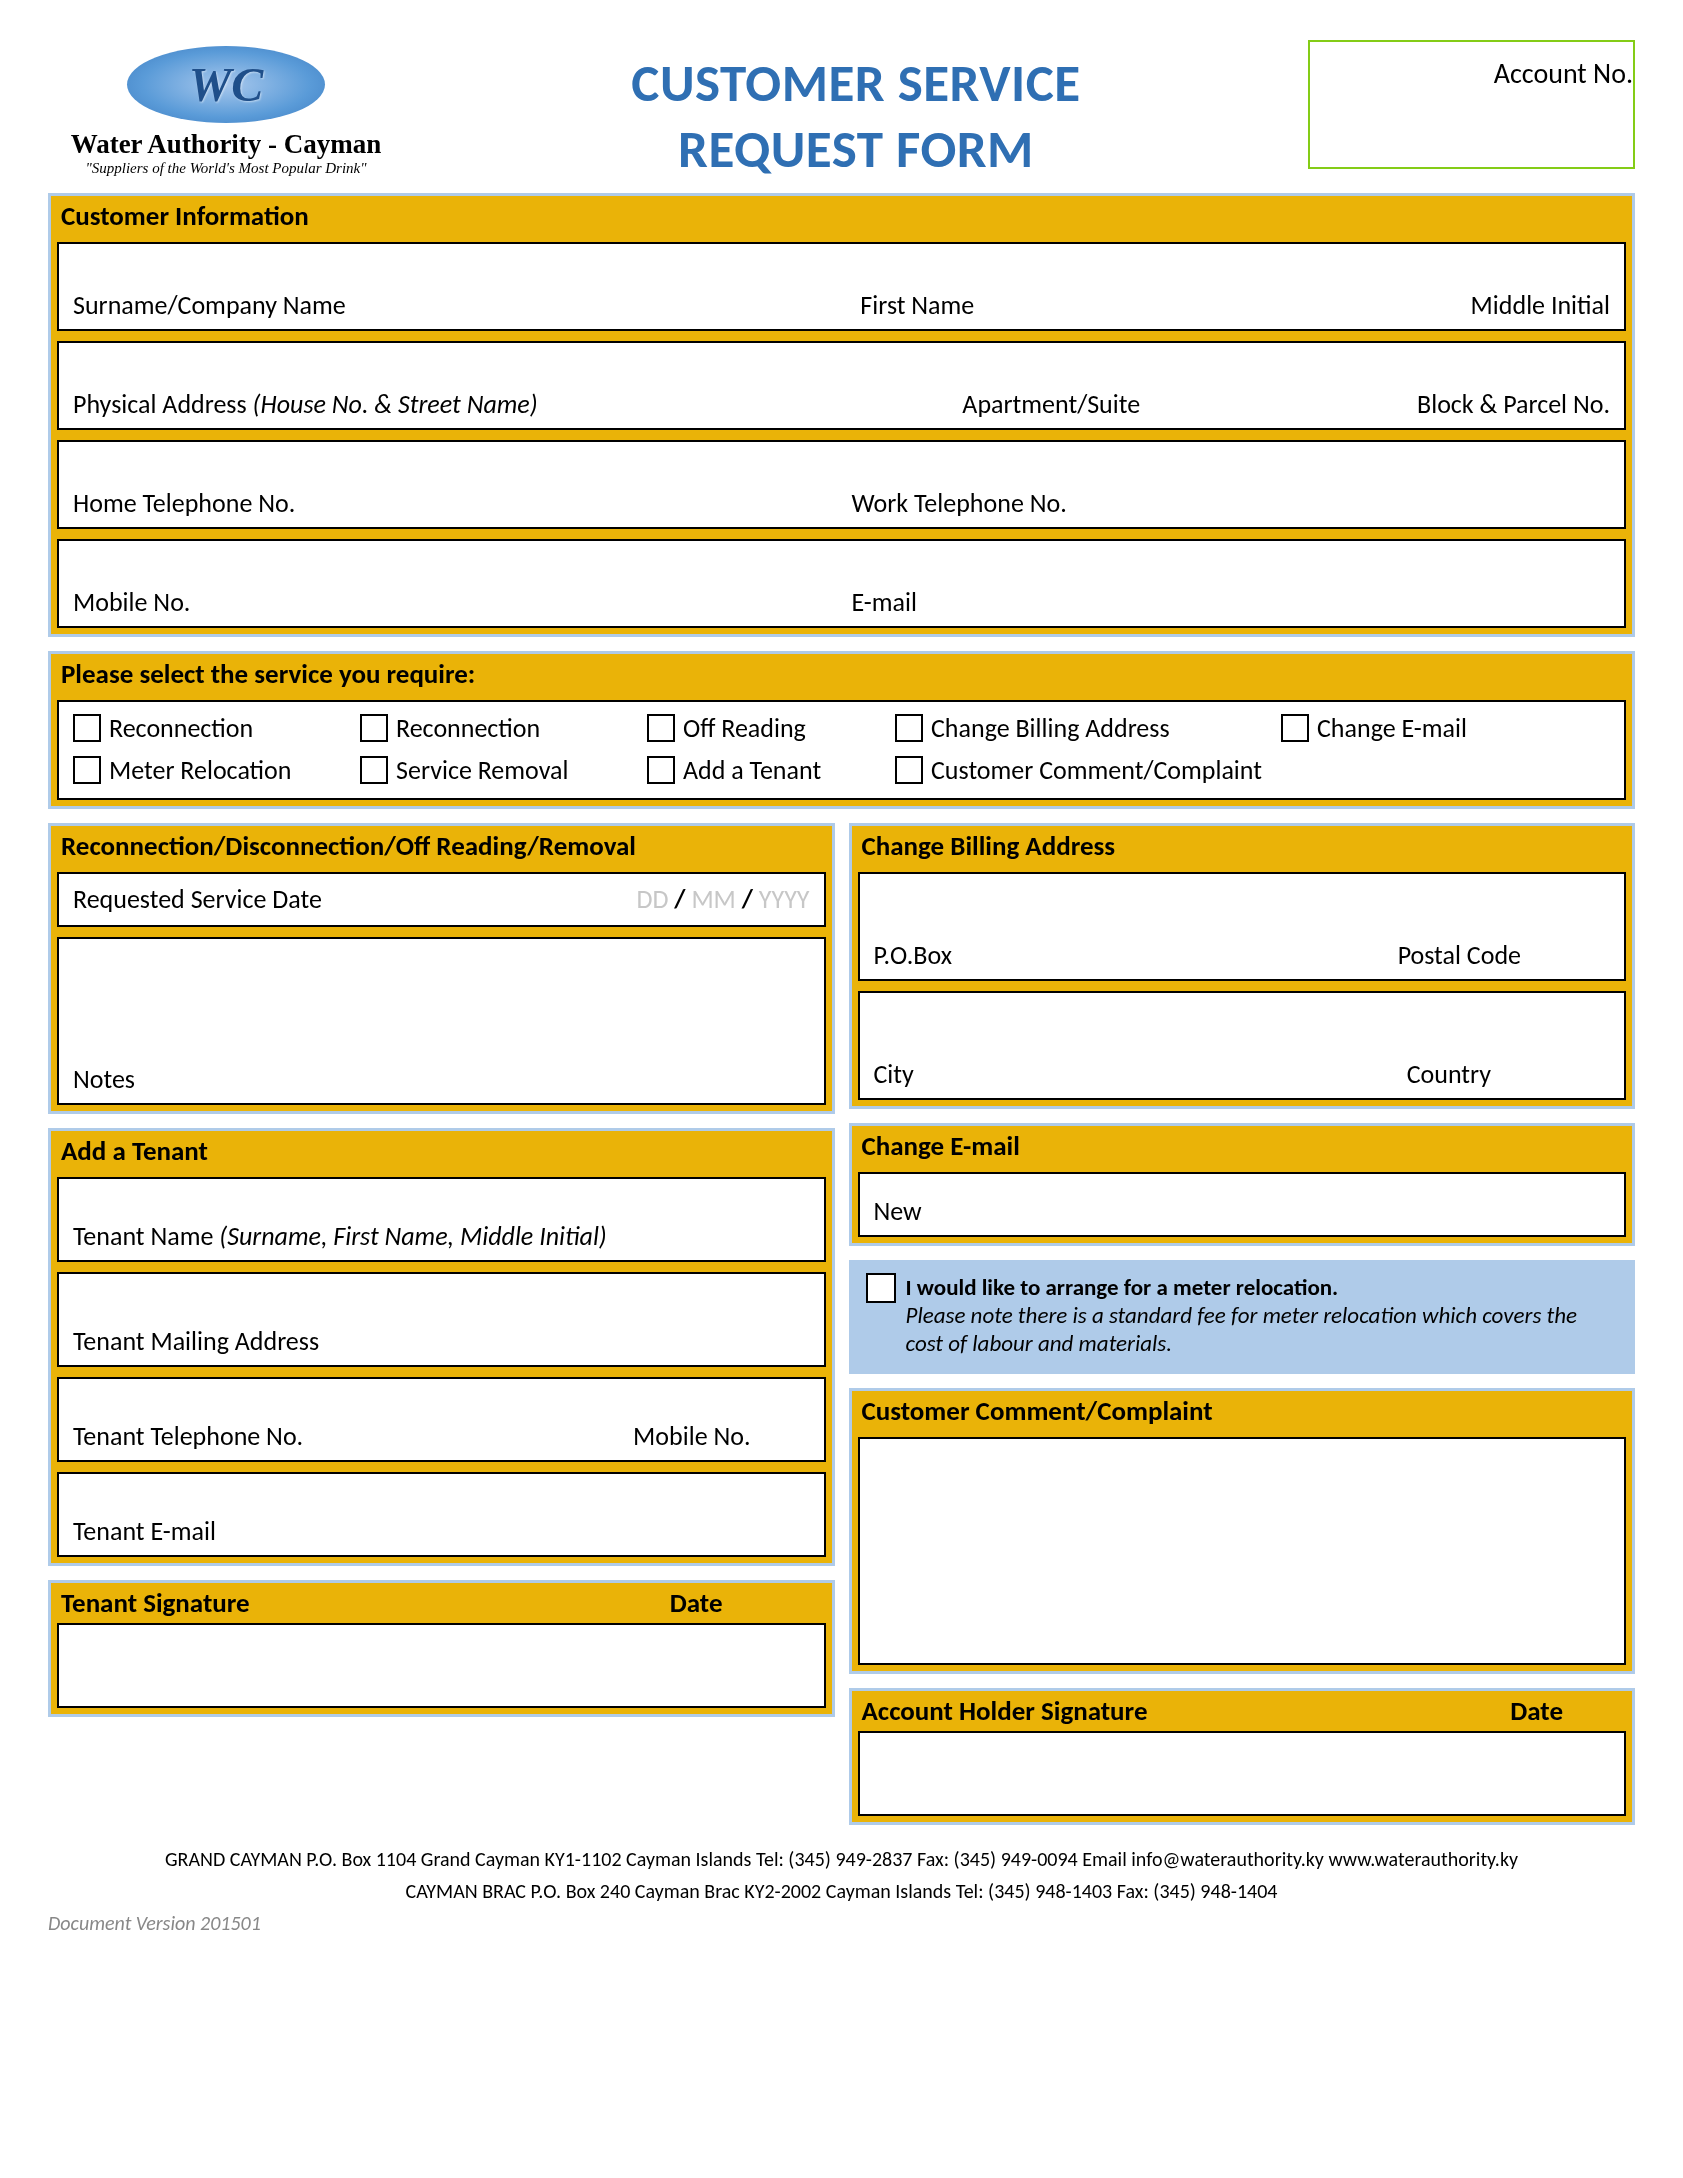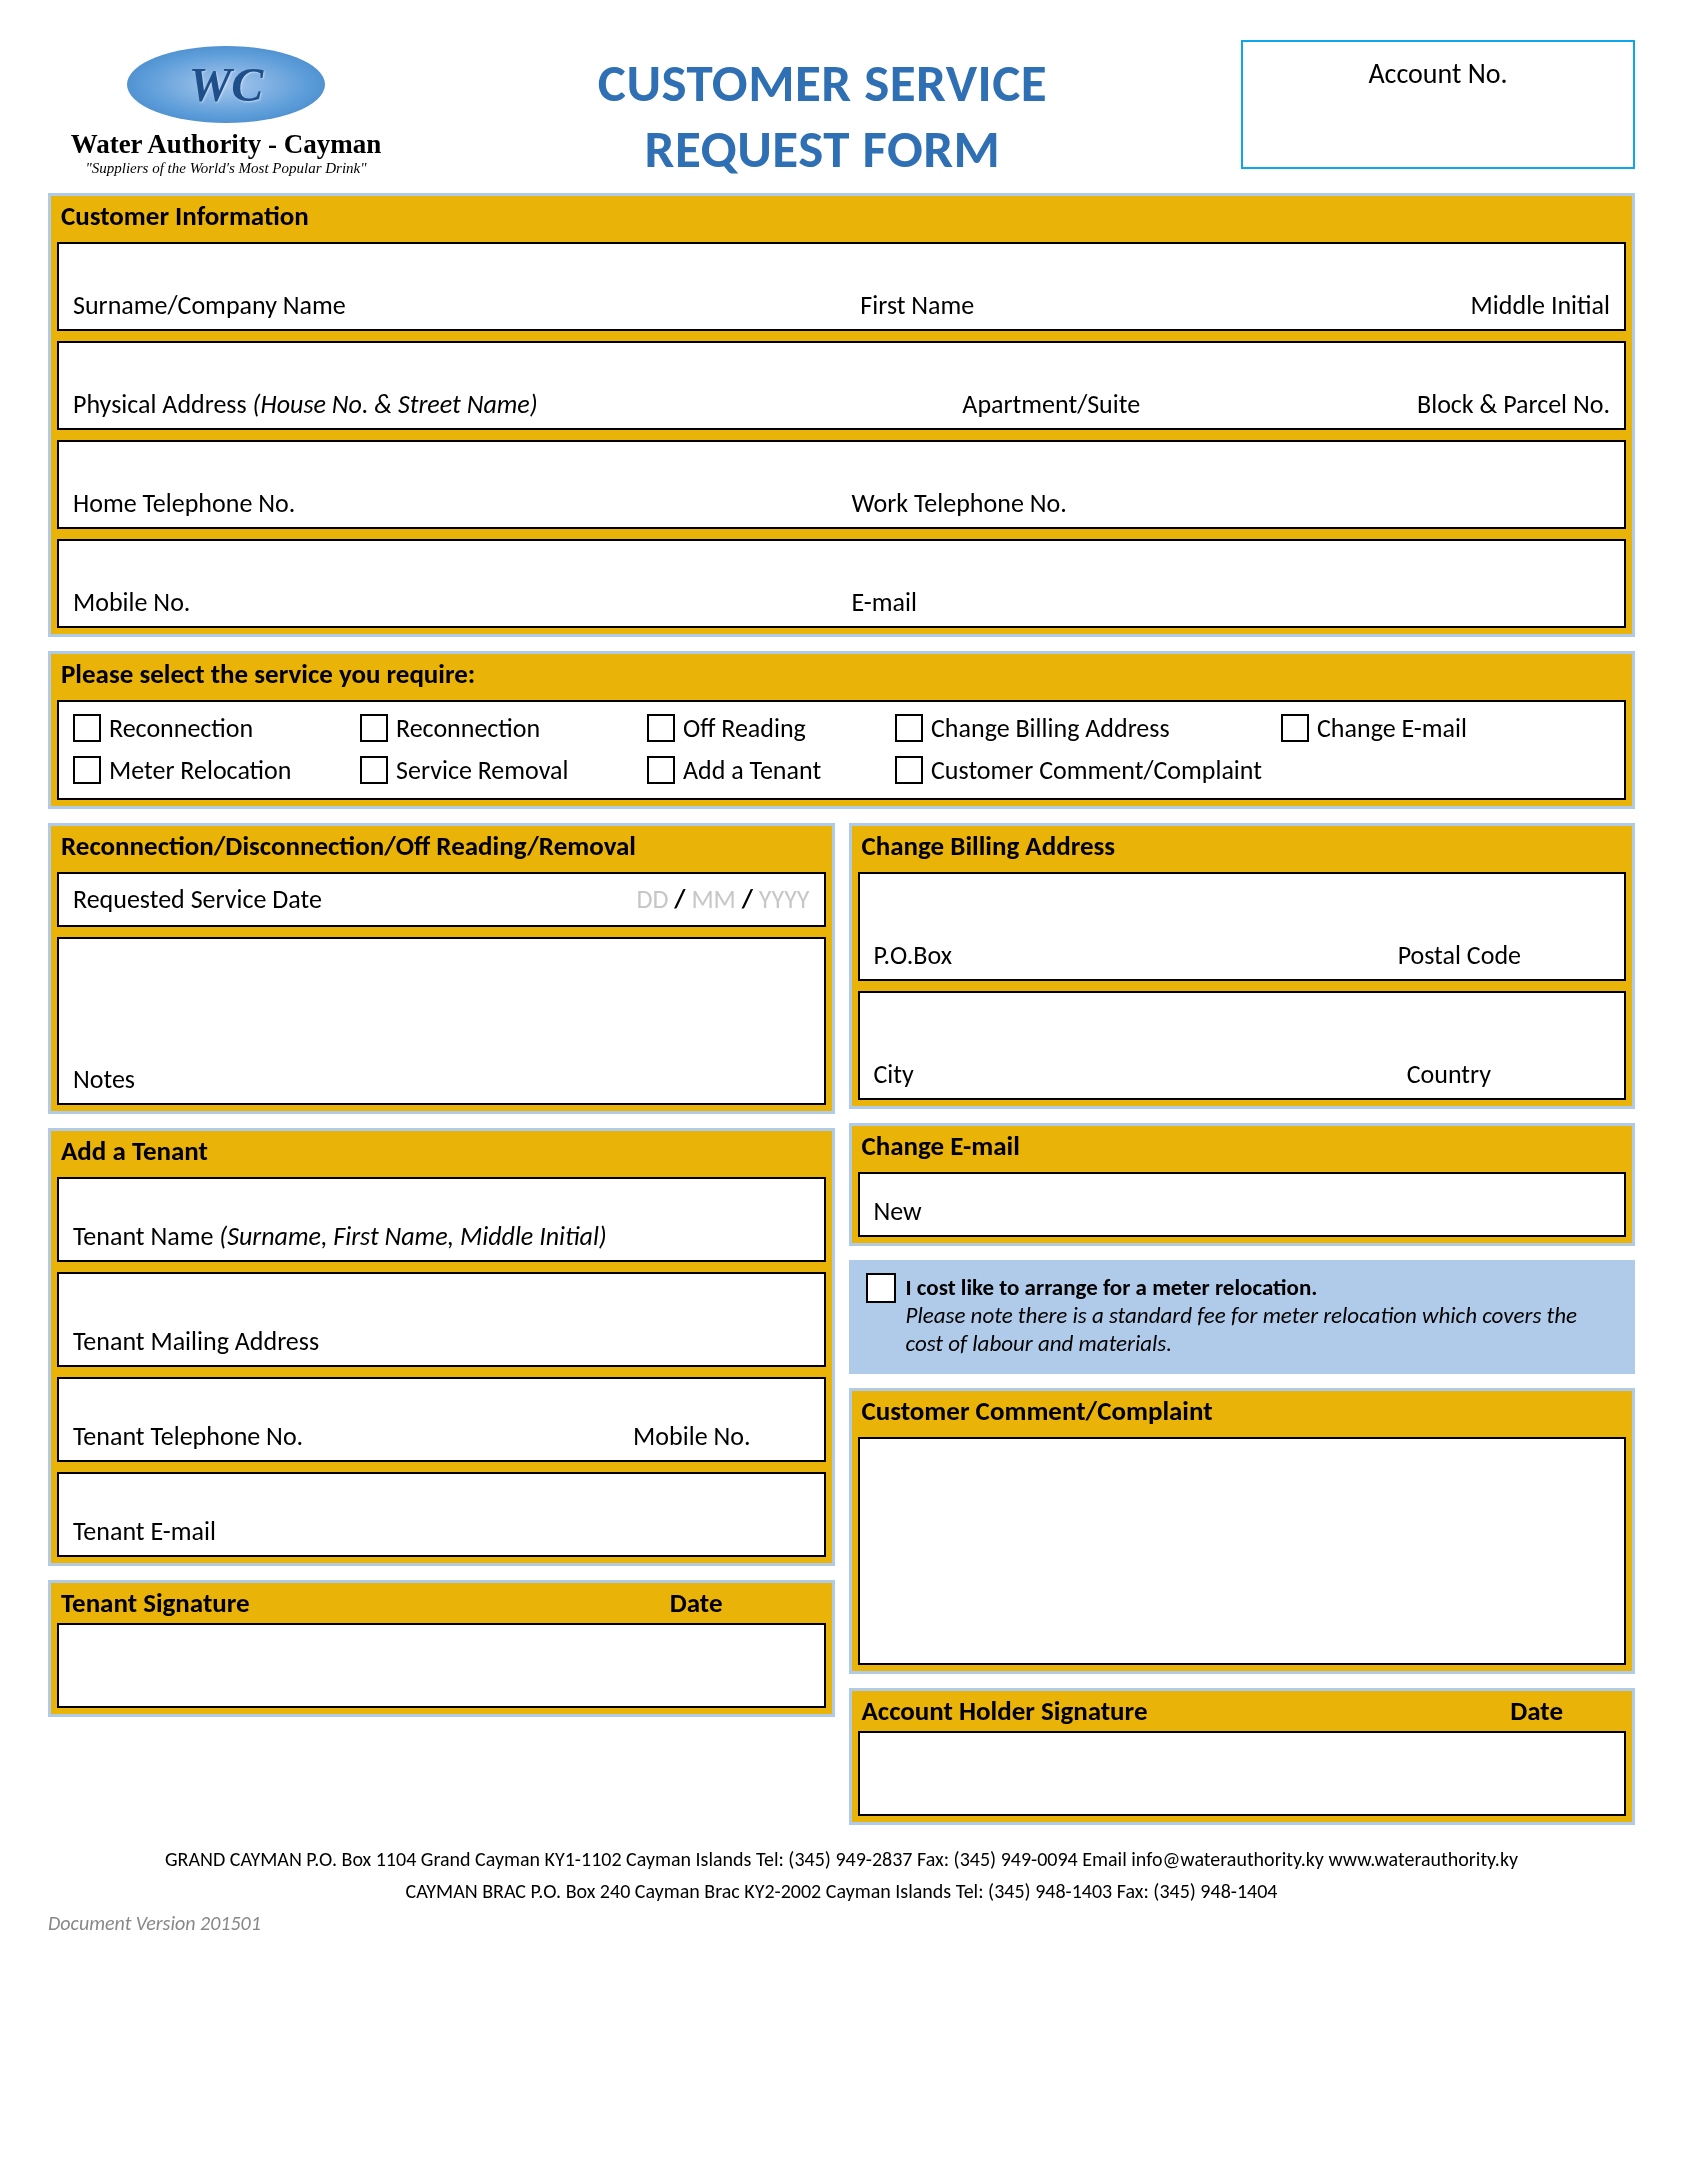--- a/index.html
+++ b/index.html
@@ -54,24 +54,24 @@
     padding-top: 10px;
   }
   .form-title {
     color: #2f6fb3;
     font-weight: bold;
     font-size: 53px;
     line-height: 1.25;
     letter-spacing: 0.5px;
   }
   .account-box {
-    width: 394px;
+    width: 327px;
     height: 129px;
-    border: 2px solid #0ea5e9;
-    text-align: center;
+    border: 2px solid #84cc16;
+    text-align: right;
     padding-top: 14px;
     font-size: 28px;
   }
   .section {
     border: 3px solid #afcbe9;
     background: #eab308;
     margin-bottom: 14px;
   }
   .section-hd {
     font-weight: bold;
@@ -330,21 +330,21 @@
         <div class="field-group" style="min-height:65px">
           <span class="fld">New</span>
         </div>
       </div>
     </div>
 
     <div class="reloc-box">
       <div class="reloc-top">
         <span class="reloc-chk"></span>
         <div class="reloc-text">
-          <span class="bold">I cost like to arrange for a meter relocation.</span><br>
+          <span class="bold">I would like to arrange for a meter relocation.</span><br>
           <span class="ital">Please note there is a standard fee for meter relocation which covers the cost of labour and materials.</span>
         </div>
       </div>
     </div>
 
     <div class="section" style="margin-bottom:0;flex:1">
       <div class="section-hd">Customer Comment/Complaint</div>
       <div class="section-body" style="flex:1">
         <div class="field-group" style="flex:1;min-height:228px"></div>
       </div>

